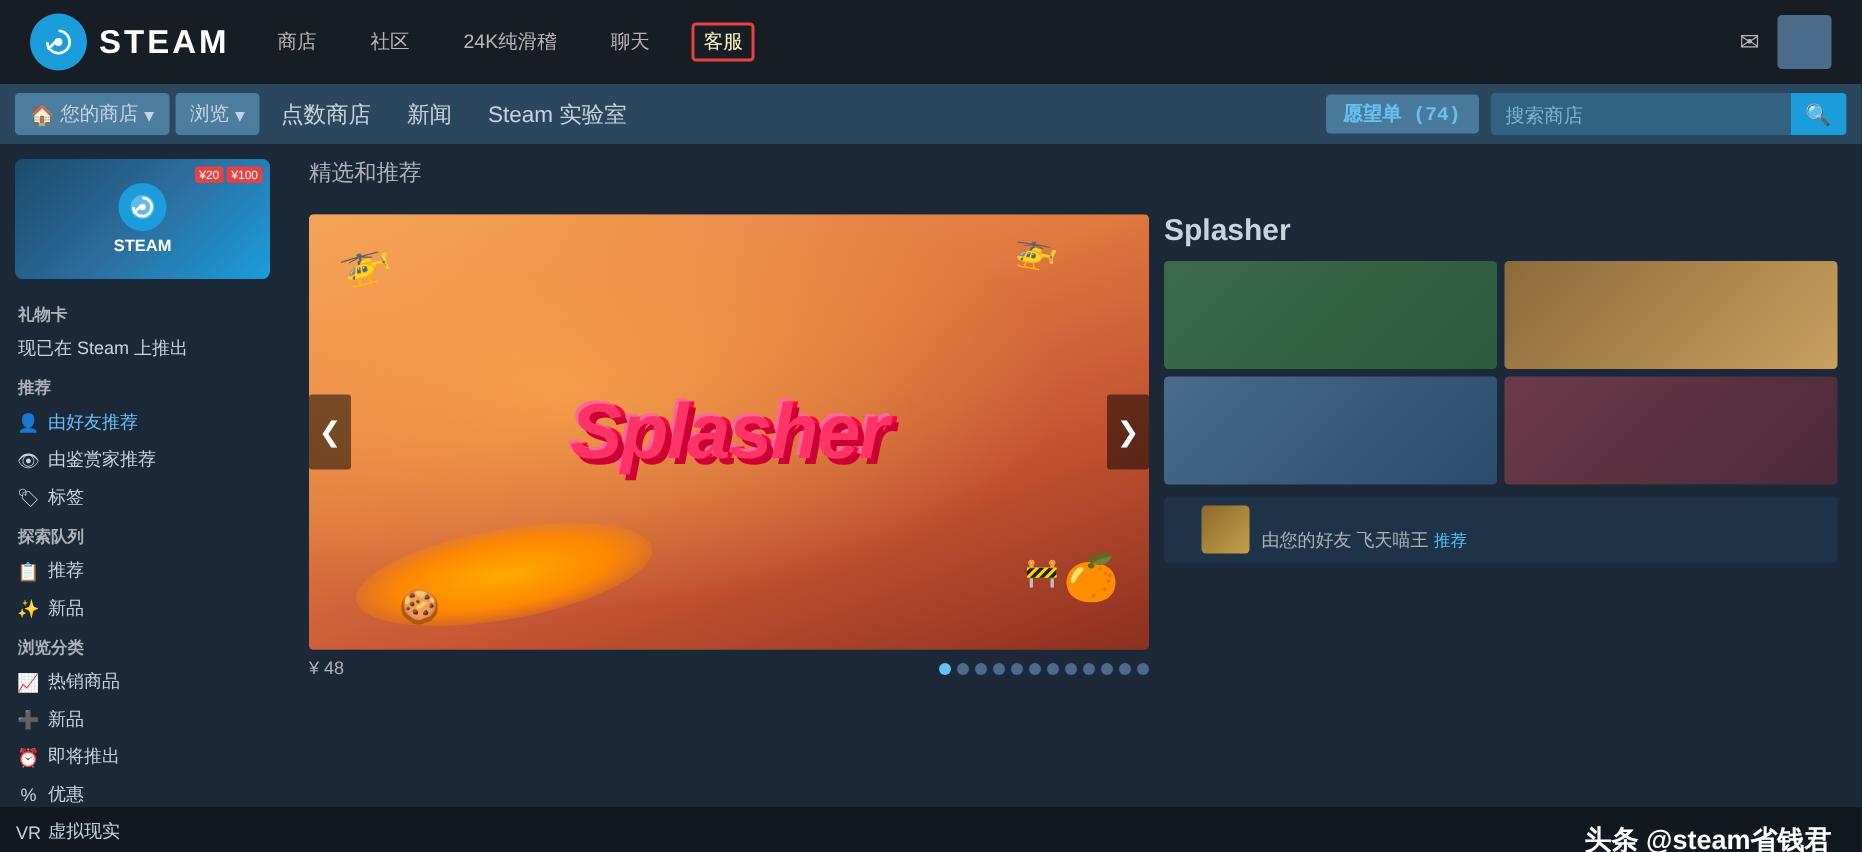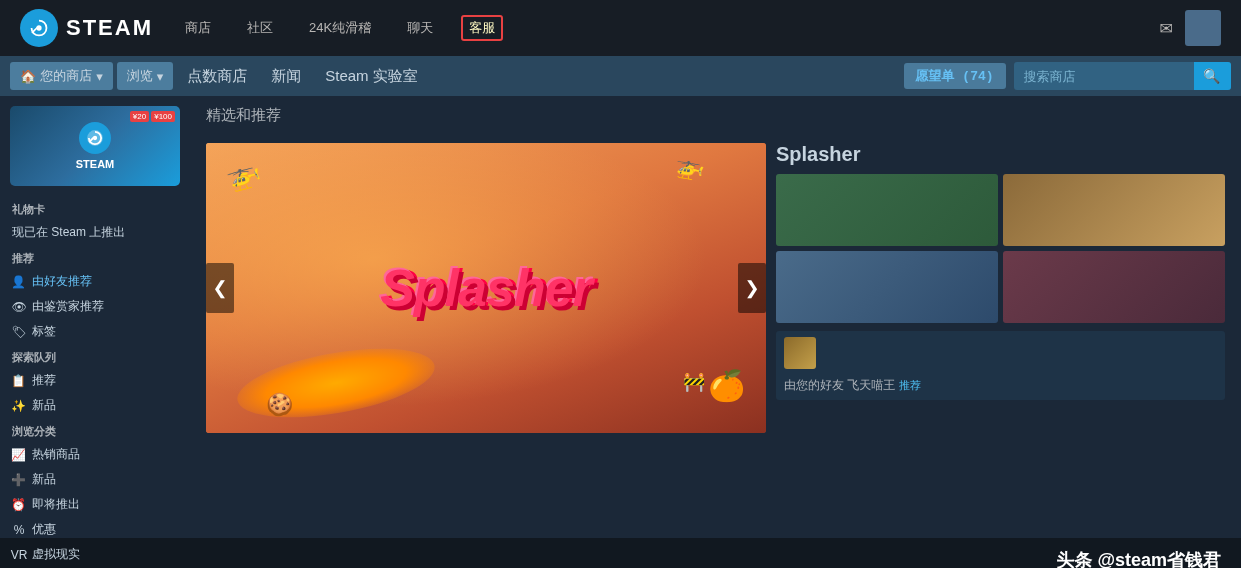--- a/index.html
+++ b/index.html
@@ -125,21 +125,21 @@
       border-radius: 3px;
       overflow: hidden;
     }
     .sec-nav-search input {
       background: transparent;
       border: none;
       outline: none;
       color: #c6d4df;
       padding: 5px 10px;
       font-size: 13px;
-      width: 180px;
+      width: 200px;
     }
     .sec-nav-search input::placeholder { color: #7ab3d0; }
     .search-btn {
       background: #1b9ddb;
       border: none;
       color: white;
       padding: 6px 10px;
       cursor: pointer;
       font-size: 14px;
     }
@@ -360,26 +360,25 @@
       background: linear-gradient(135deg, #8b6a3a 0%, #c8a060 100%);
     }
     .thumb-3 {
       background: linear-gradient(135deg, #4a6b8a 0%, #2d4a6b 100%);
     }
     .thumb-4 {
       background: linear-gradient(135deg, #6b3a4a 0%, #4a2a3a 100%);
     }
     .recommend-row {
       display: flex;
-      align-items: flex-start;
+      align-items: flex-end;
       gap: 8px;
       background: #1e3347;
-      padding: 6px 8px;
-      border-radius: 3px;
-      flex-direction: column;
+      padding: 6px 25px;
+      border-radius: 3px;
     }
     .recommend-avatar {
       width: 32px;
       height: 32px;
       border-radius: 3px;
       background: linear-gradient(135deg, #8b6a2a, #c4a04a);
       flex-shrink: 0;
     }
     .recommend-text {
       font-size: 12px;
@@ -567,20 +566,37 @@
 
           <div style="position:absolute;top:15px;left:20px;font-size:28px;z-index:2;transform:rotate(-15deg);">🚁</div>
           <div style="position:absolute;top:10px;right:60px;font-size:24px;z-index:2;transform:rotate(10deg);">🚁</div>
           <div style="position:absolute;bottom:30px;right:20px;font-size:30px;z-index:2;">🍊</div>
           <div style="position:absolute;bottom:15px;left:60px;font-size:22px;z-index:2;">🍪</div>
           <div style="position:absolute;bottom:40px;right:60px;font-size:18px;z-index:2;">🚧</div>
           <div class="splasher-title">Splasher</div>
           <div class="nav-prev">❮</div>
           <div class="nav-next">❯</div>
         </div>
+        <div style="display:flex;align-items:center;justify-content:space-between;padding:4px 0;">
+          <span style="color:#acb2b8;font-size:12px;">¥ 48</span>
+          <div class="dots">
+            <div class="dot active"></div>
+            <div class="dot"></div>
+            <div class="dot"></div>
+            <div class="dot"></div>
+            <div class="dot"></div>
+            <div class="dot"></div>
+            <div class="dot"></div>
+            <div class="dot"></div>
+            <div class="dot"></div>
+            <div class="dot"></div>
+            <div class="dot"></div>
+            <div class="dot"></div>
+          </div>
+        </div>
       </div>
 
       <div class="featured-right">
         <div class="game-title-right">Splasher</div>
         <div class="thumbnail-grid">
           <div class="thumbnail thumb-1"></div>
           <div class="thumbnail thumb-2"></div>
           <div class="thumbnail thumb-3"></div>
           <div class="thumbnail thumb-4"></div>
         </div>

